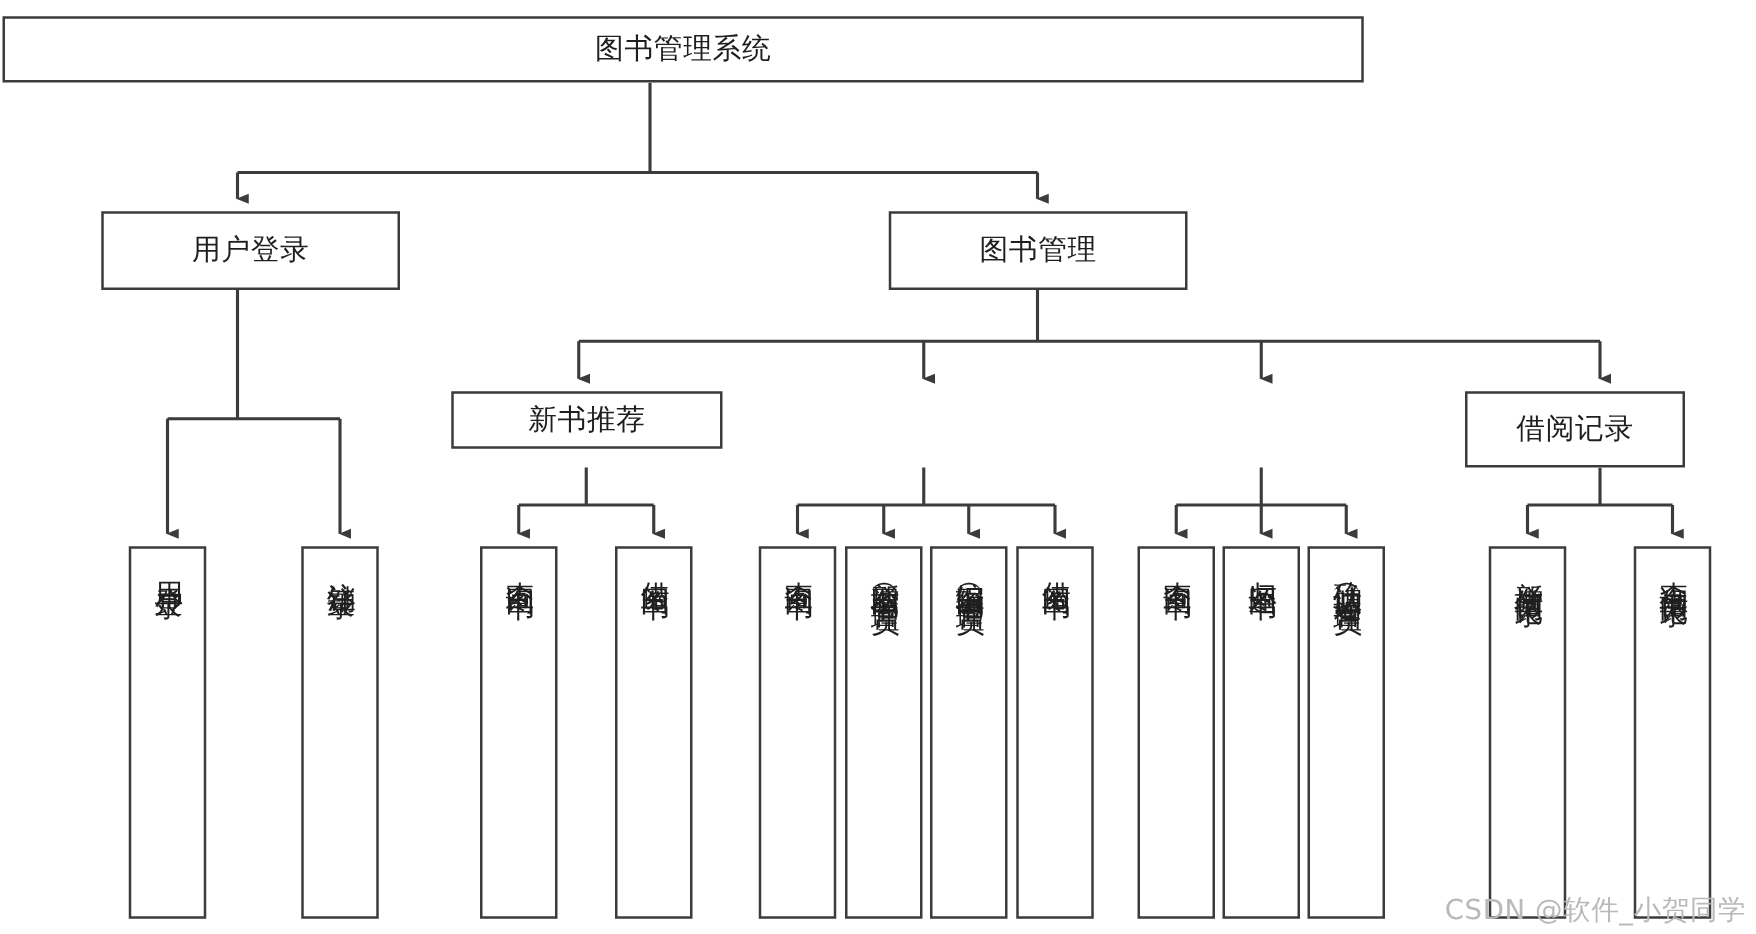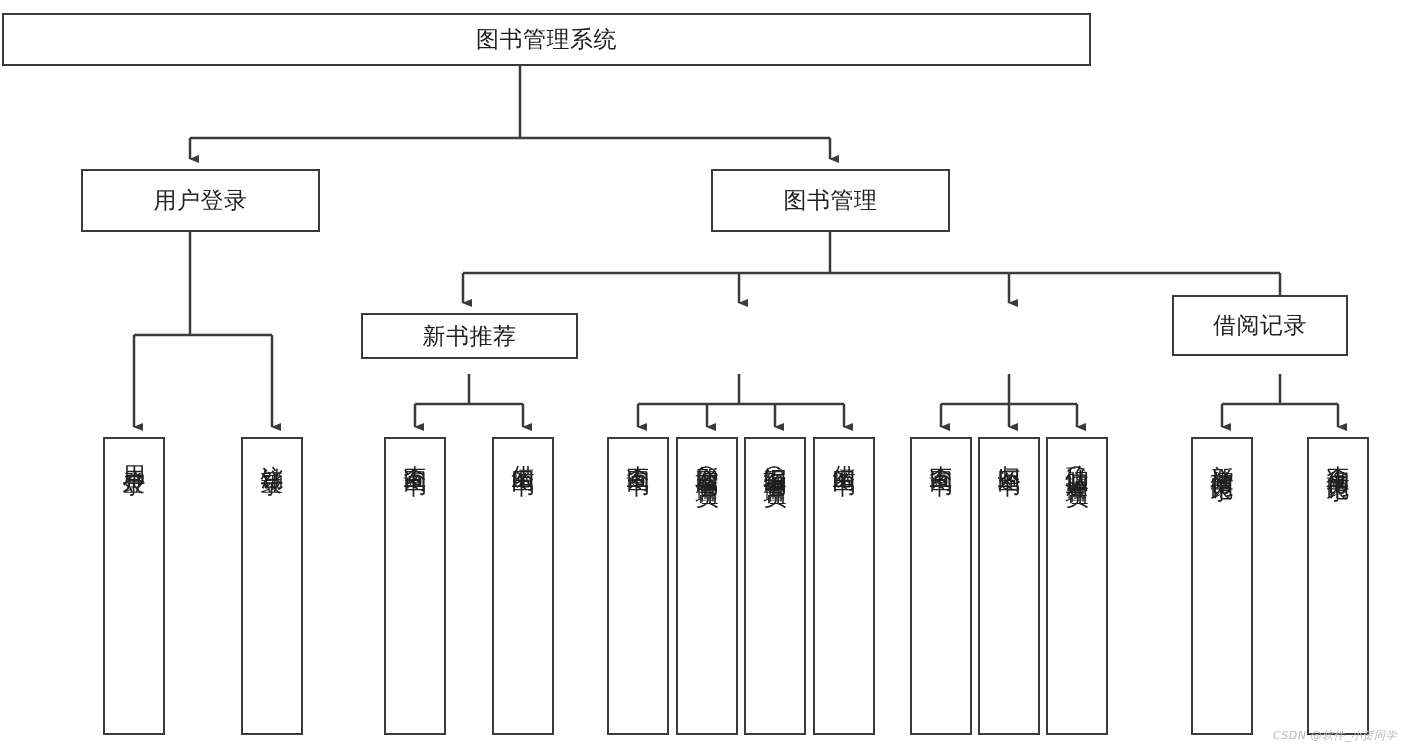--- a/index.html
+++ b/index.html
@@ -60,26 +60,25 @@
     text-orientation: upright;
     font-size: 23px;
     letter-spacing: 3px;
     line-height: 1;
     white-space: nowrap;
   }
   .watermark {
     position: absolute;
     right: 8px;
     bottom: 4px;
-    font-size: 11px;
+    font-size: 22px;
     color: #b9b9b9;
     letter-spacing: 0.5px;
     white-space: nowrap;
     user-select: none;
-    font-style: italic;
   }
 </style>
 </head>
 <body>
 
 <div id="diagram-root">
 
   <svg class="connectors" viewBox="0 0 1405 747" width="1405" height="747">
     <defs>
       <marker id="arrowhead" markerWidth="9" markerHeight="10" refX="4.5" refY="9" orient="auto" markerUnits="userSpaceOnUse">
@@ -141,21 +140,21 @@
   <div class="node horiz" style="left:711px; top:169px; width:239px; height:63px;">
     <span class="label">图书管理</span>
   </div>
 
   <div class="node horiz" style="left:361px; top:313px; width:217px; height:46px;">
     <span class="label">新书推荐</span>
   </div>
 
 
 
-  <div class="node horiz" style="left:1172px; top:295px; width:176px; height:61px;">
+  <div class="node horiz" style="left:1172px; top:313px; width:176px; height:61px;">
     <span class="label">借阅记录</span>
   </div>
 
   <div class="node vert" style="left:103px; top:437px; width:62px; height:298px;">
     <span class="label">用户登录</span>
   </div>
 
   <div class="node vert" style="left:241px; top:437px; width:62px; height:298px;">
     <span class="label">注销登录</span>
   </div>

